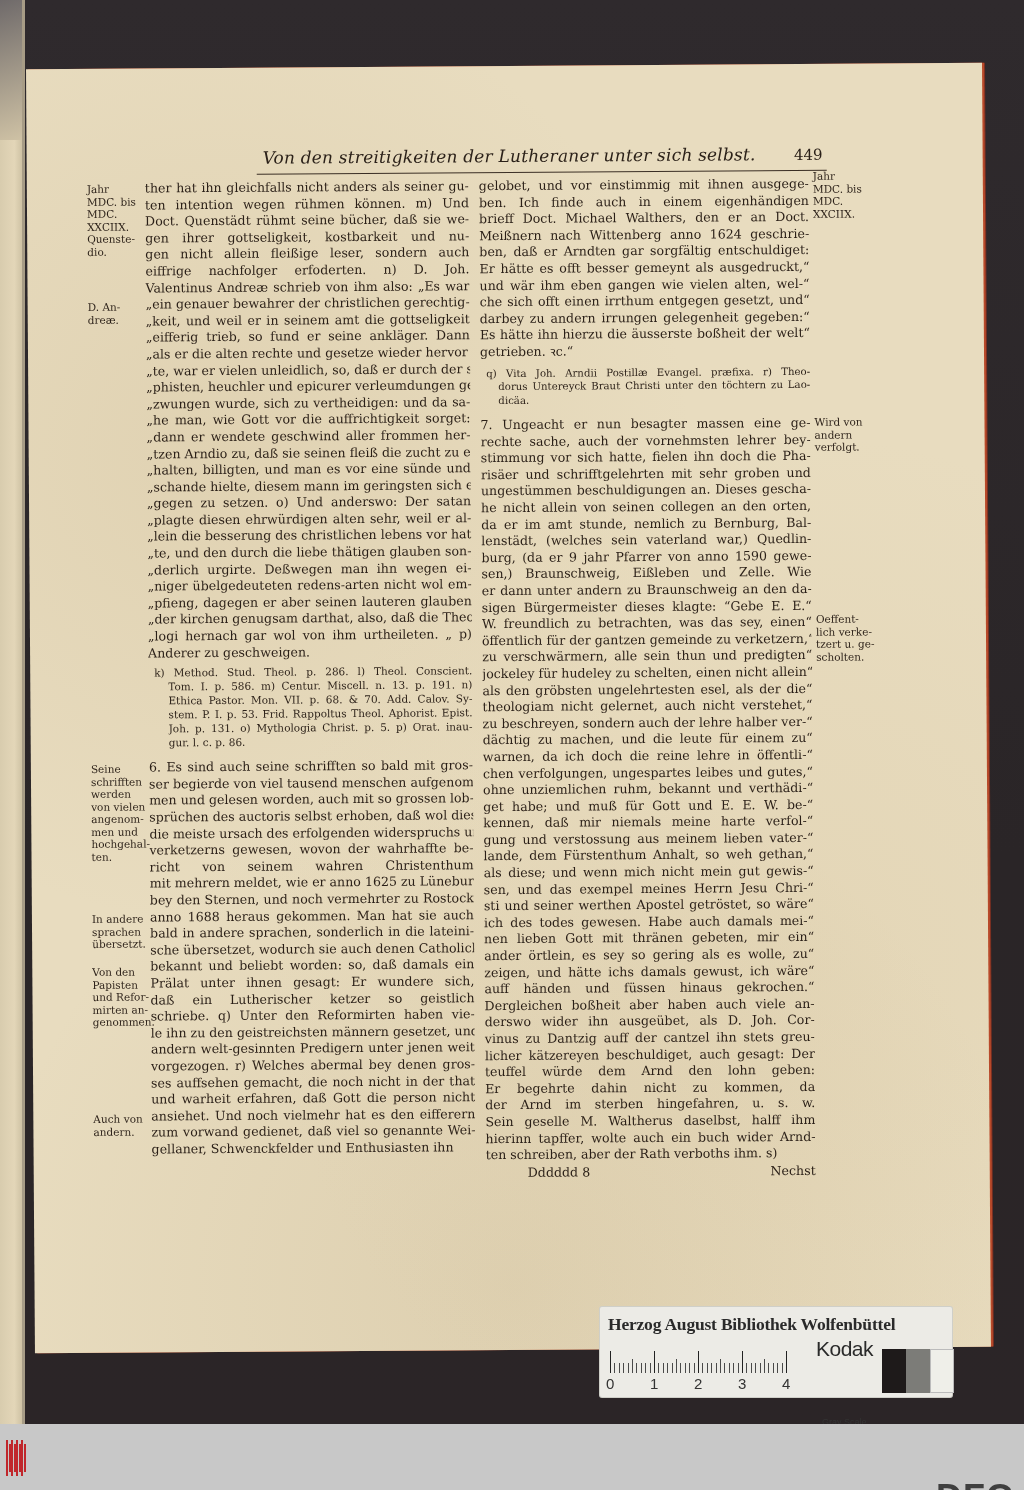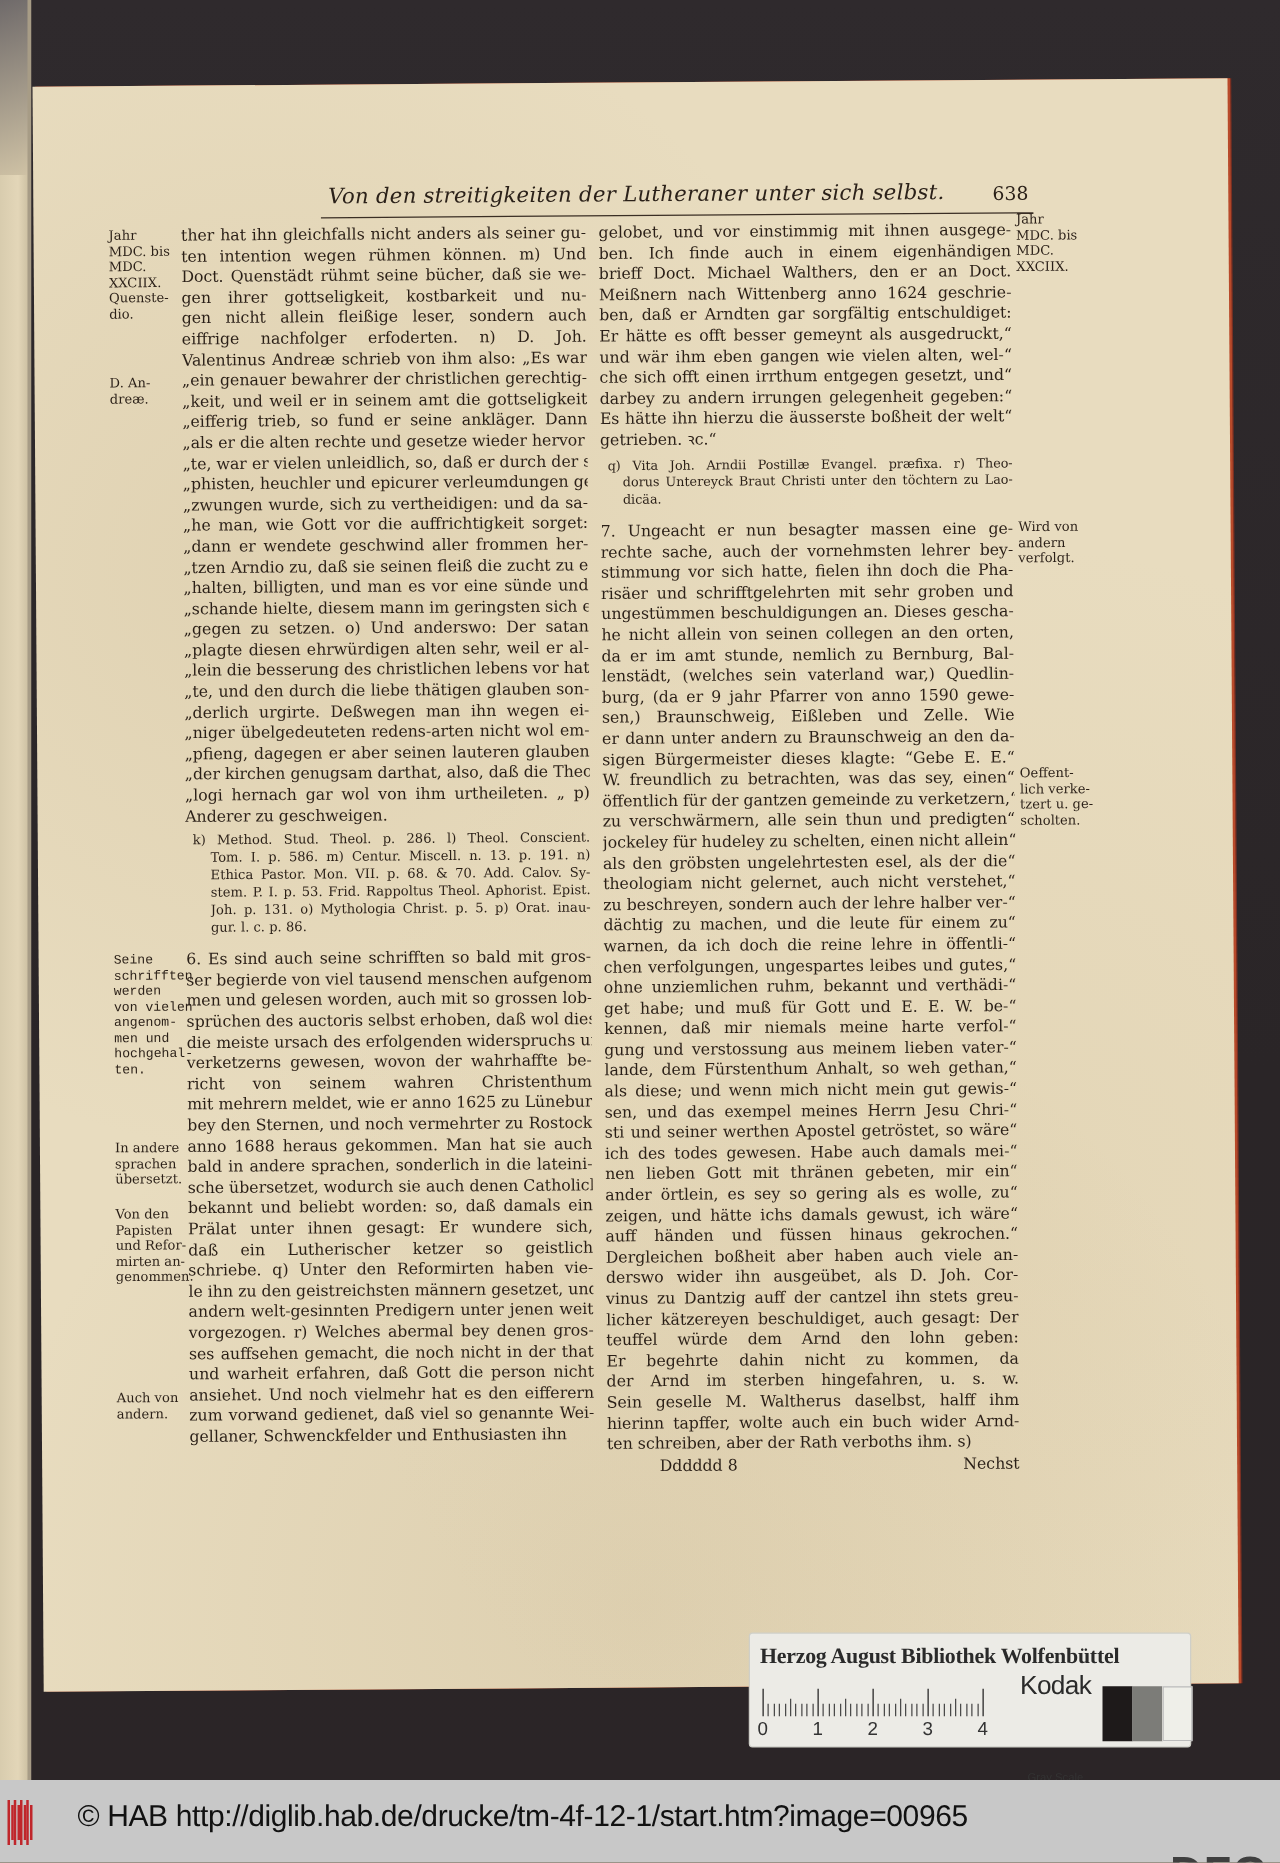--- a/index.html
+++ b/index.html
@@ -70,36 +70,36 @@
 
 <div class="viewport">
   <div class="prev-page">
     <div class="shade"></div>
     <div class="edge"></div>
   </div>
 
   <div class="page">
     <div class="running-head">
       <span class="title">Von den streitigkeiten der Lutheraner unter sich selbst.</span>
-      <span class="pageno">638</span>
+      <span class="pageno">449</span>
     </div>
 
     <div class="margin" style="left:60px; top:114px;" id="lm0">
         <span class="m-line">Jahr</span>
         <span class="m-line">MDC. bis</span>
         <span class="m-line">MDC.</span>
         <span class="m-line">XXCIIX.</span>
         <span class="m-line">Quenste-</span>
         <span class="m-line">dio.</span>
       </div>
     <div class="margin" style="left:60px; top:213px;margin-top:19px;" id="lm1">
         <span class="m-line">D. An-</span>
         <span class="m-line">dreæ.</span>
       </div>
-    <div class="margin" style="left:60px; top:694px;font-family:Liberation Mono, monospace;" id="lm2">
+    <div class="margin" style="left:60px; top:694px;" id="lm2">
         <span class="m-line">Seine</span>
         <span class="m-line">schrifften</span>
         <span class="m-line">werden</span>
         <span class="m-line">von vielen</span>
         <span class="m-line">angenom-</span>
         <span class="m-line">men und</span>
         <span class="m-line">hochgehal-</span>
         <span class="m-line">ten.</span>
       </div>
     <div class="margin" style="left:60px; top:844px;" id="lm3">
@@ -344,15 +344,14 @@
   <div class="logo" id="hab-logo">
       <i style="left: 0px; top: 0px; height: 36px; background: rgb(192, 38, 43);"></i>
       <i style="left: 3px; top: 4px; height: 28px; background: rgb(192, 38, 43);"></i>
       <i style="left: 5px; top: 0px; height: 36px; background: rgb(192, 38, 43);"></i>
       <i style="left: 8px; top: 4px; height: 28px; background: rgb(192, 38, 43);"></i>
       <i style="left: 10px; top: 0px; height: 36px; background: rgb(192, 38, 43);"></i>
       <i style="left: 13px; top: 4px; height: 28px; background: rgb(192, 38, 43);"></i>
       <i style="left: 15px; top: 0px; height: 36px; background: rgb(192, 38, 43);"></i>
       <i style="left: 18px; top: 4px; height: 28px; background: rgb(192, 38, 43);"></i>
     </div>
-  <div class="url">© HAB http://diglib.hab.de/drucke/tm-4f-12-1/start.htm?image=00965</div>
   <div class="dfg">DFG</div>
 </div>
 
 </body></html>

